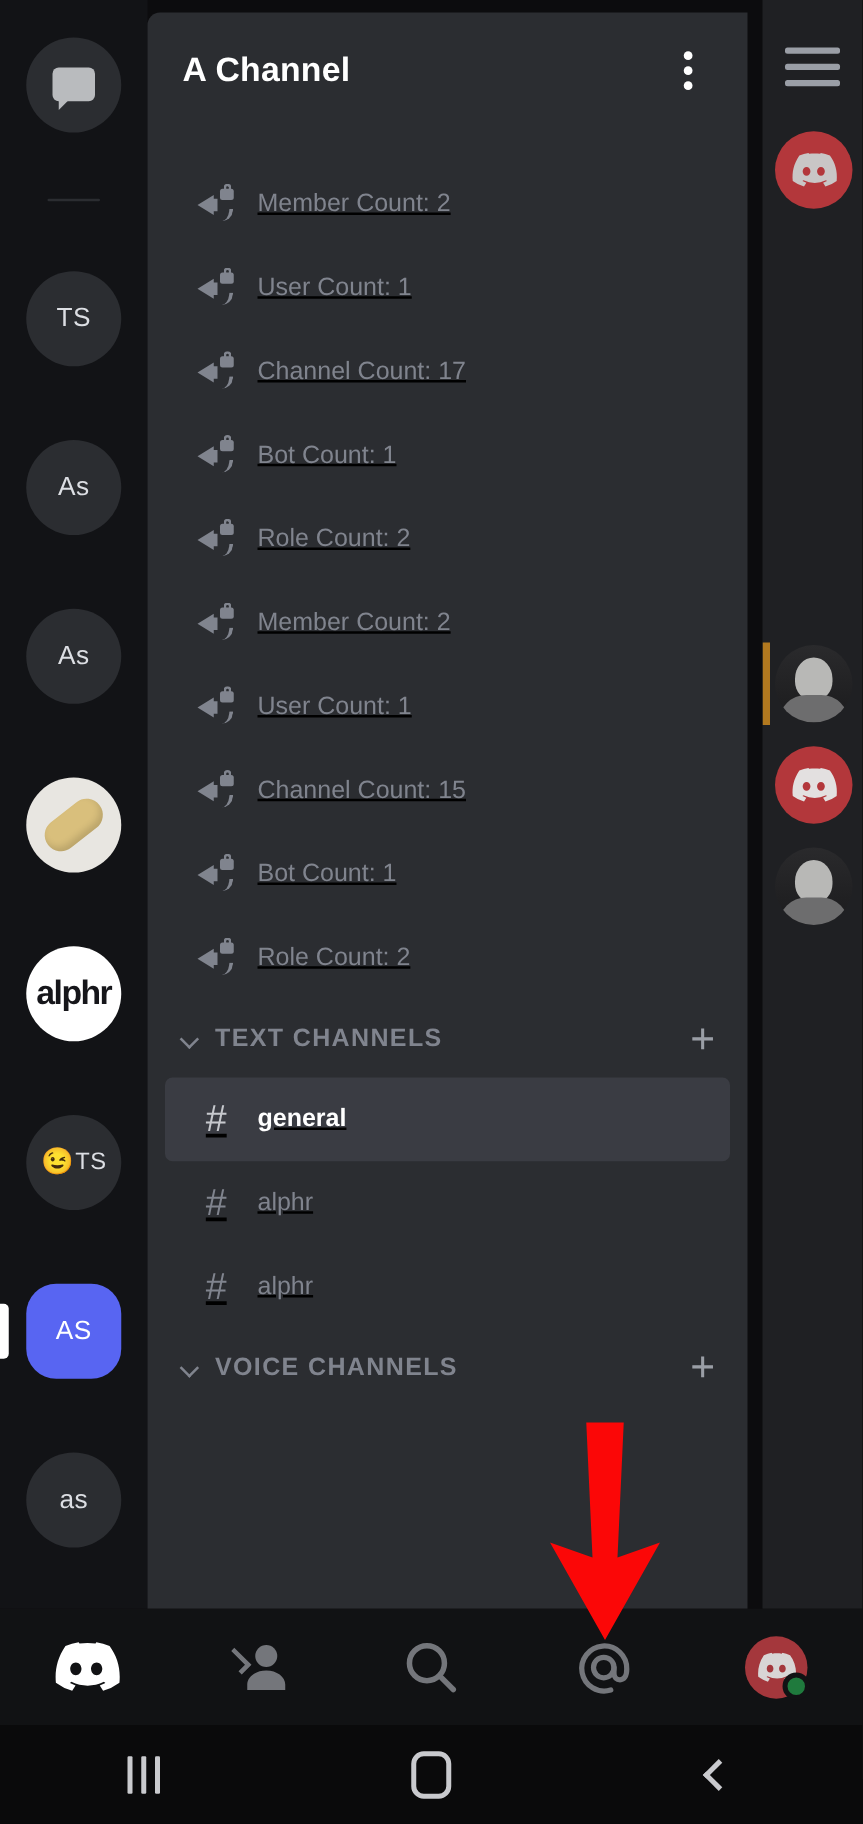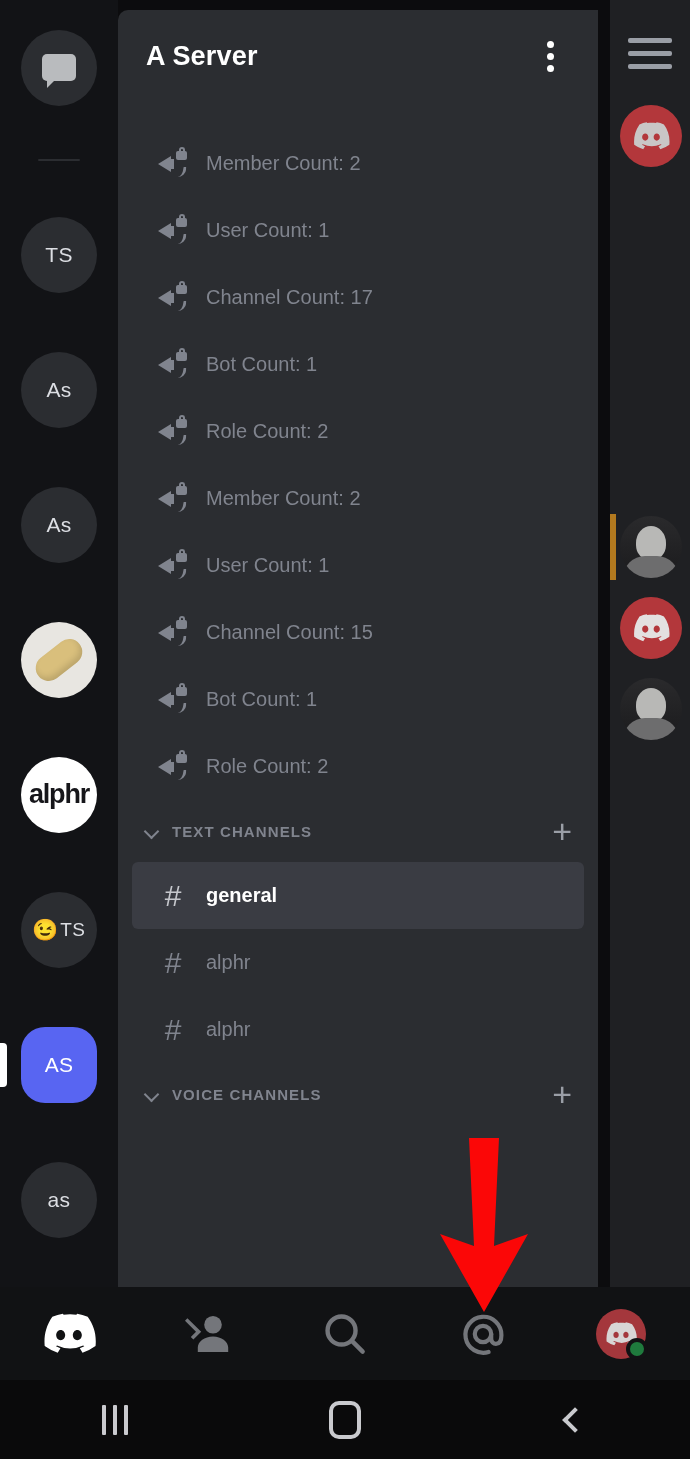--- a/index.html
+++ b/index.html
@@ -68,21 +68,21 @@
   #more-btn i { width:7px; height:7px; background:#fff; border-radius:50%; display:block; }
 
   #invite-btn {
     margin:0 28px; height:58px; background:#40434e; border-radius:6px;
     display:flex; align-items:center; justify-content:center;
     color:#fff; font-size:19px; font-weight:700; cursor:pointer;
   }
 
   #channel-scroll { margin-top:28px; }
   .chan-row { height:67px; display:flex; align-items:center; padding:0 22px 0 26px;
-              border-radius:6px; margin:0 14px; cursor:pointer; }
+              border-radius:6px; margin:0 14px; cursor:pointer;text-decoration:underline; }
   .chan-row.selected { background:#3a3c43; }
   .chan-label { font-size:20px; color:#80848e; margin-left:18px; white-space:nowrap; }
   .chan-row.selected .chan-label { color:#fff; font-weight:700; }
   .vc-icon { width:30px; height:26px; position:relative; flex:0 0 auto; }
   .vc-icon .spk { position:absolute; left:0; top:5px; width:0; height:0;
                   border-top:8px solid transparent; border-bottom:8px solid transparent;
                   border-right:13px solid #80848e; }
   .vc-icon .spk-b { position:absolute; left:10px; top:8px; width:6px; height:10px;
                     background:#80848e; }
   .vc-icon .lock { position:absolute; right:1px; top:0px; width:11px; height:9px;
@@ -96,21 +96,21 @@
   .hash { font-size:30px; color:#80848e; line-height:1; width:30px; text-align:center;
           font-weight:400; flex:0 0 auto; }
   .chan-row.selected .hash { color:#c6c8cd; }
 
   .cat-row { display:flex; align-items:center; padding:0 26px 0 26px;
              height:62px; cursor:pointer; }
   .cat-caret { width:16px; height:16px; position:relative; flex:0 0 auto; margin-right:12px; }
   .cat-caret:before { content:""; position:absolute; left:2px; top:3px;
        width:9px; height:9px; border-right:2.6px solid #80848e;
        border-bottom:2.6px solid #80848e; transform:rotate(45deg); }
-  .cat-label { font-size:15px; font-weight:700; color:#80848e; letter-spacing:1.1px; flex:1; }
+  .cat-label { font-size:20px; font-weight:700; color:#80848e; letter-spacing:1.1px; flex:1; }
   .cat-plus { font-size:34px; color:#9a9ea6; line-height:0.6; font-weight:300; cursor:pointer; }
 
   
   #right-panel {
     position:absolute; left:610px; top:0; width:80px; height:1287px;
     background:#1f2023; overflow:hidden;
   }
   #hamburger { margin:38px auto 0; width:44px; display:flex;
                flex-direction:column; gap:8px; cursor:pointer; }
   #hamburger i { height:5px; background:#9a9ea6; border-radius:2px; display:block; }
@@ -280,21 +280,21 @@
     </div>
 
     <div class="member-slot">
       <div class="member-av av-person"></div>
     </div>
   </div>
 
   <div id="channel-panel">
 
     <div id="panel-header">
-      <div id="server-title">A Server</div>
+      <div id="server-title">A Channel</div>
       <div id="more-btn">
         <i></i>
           <i></i>
           <i></i>
       </div>
     </div>
 
 
     <div id="channel-scroll">
 

